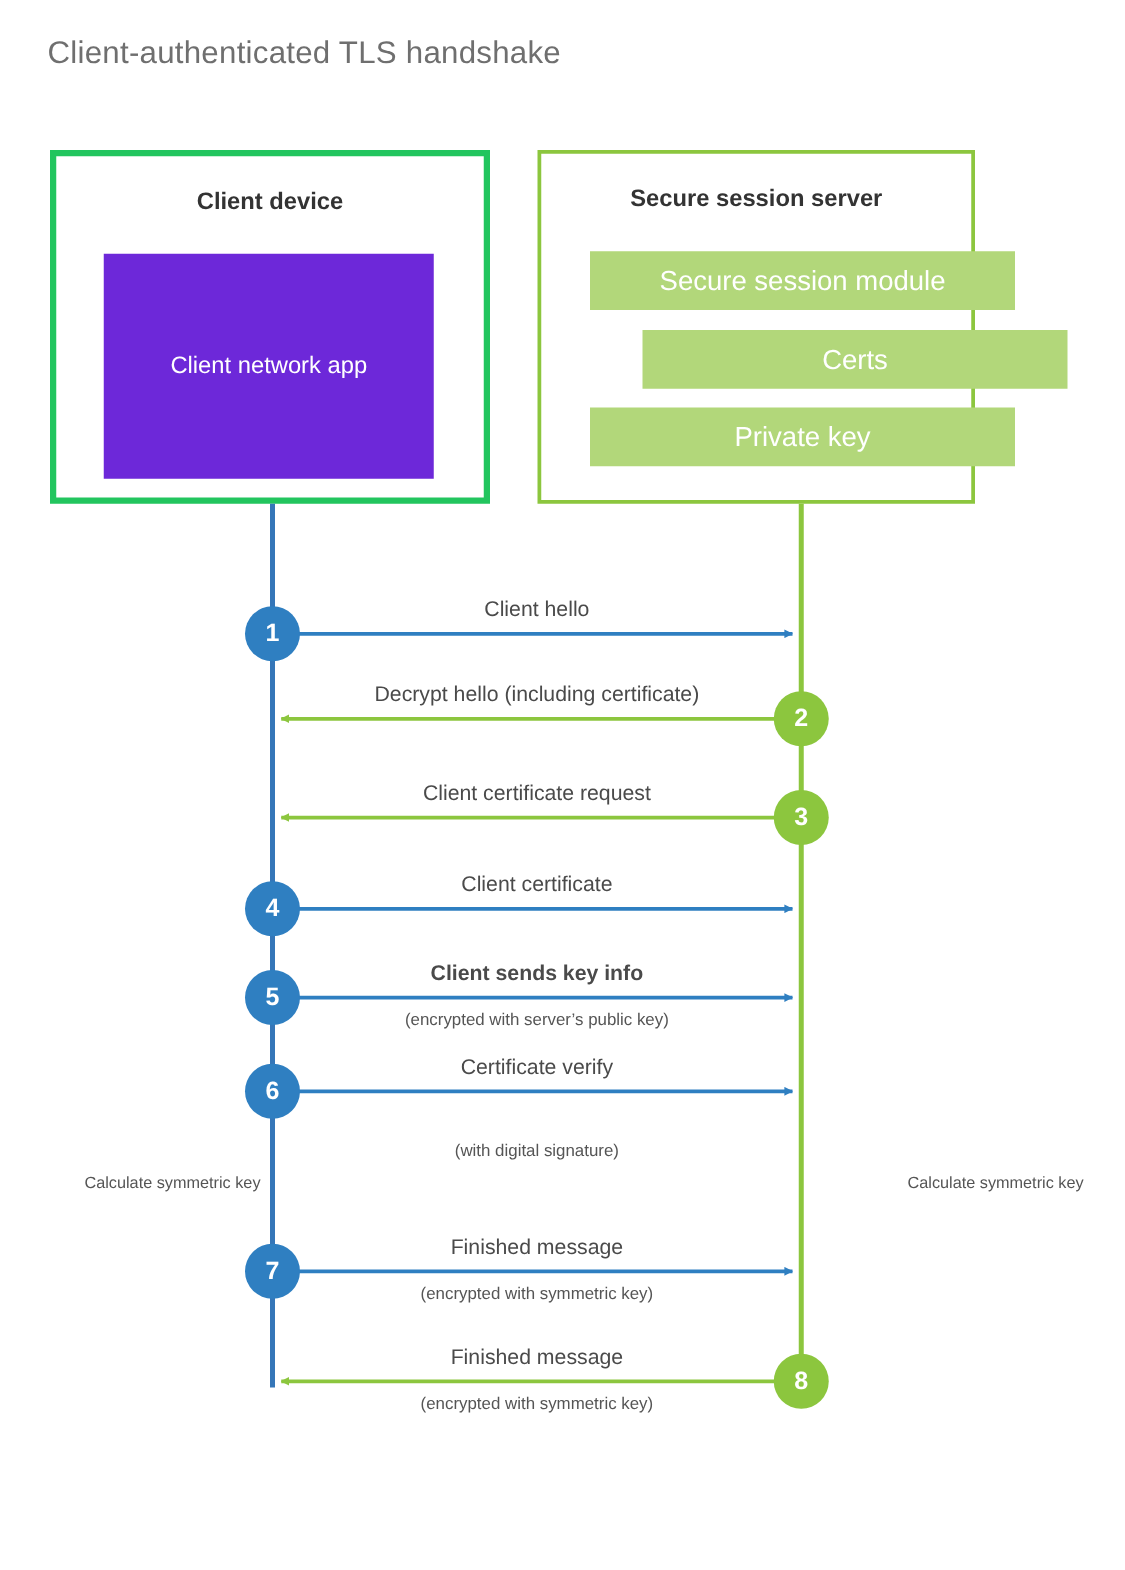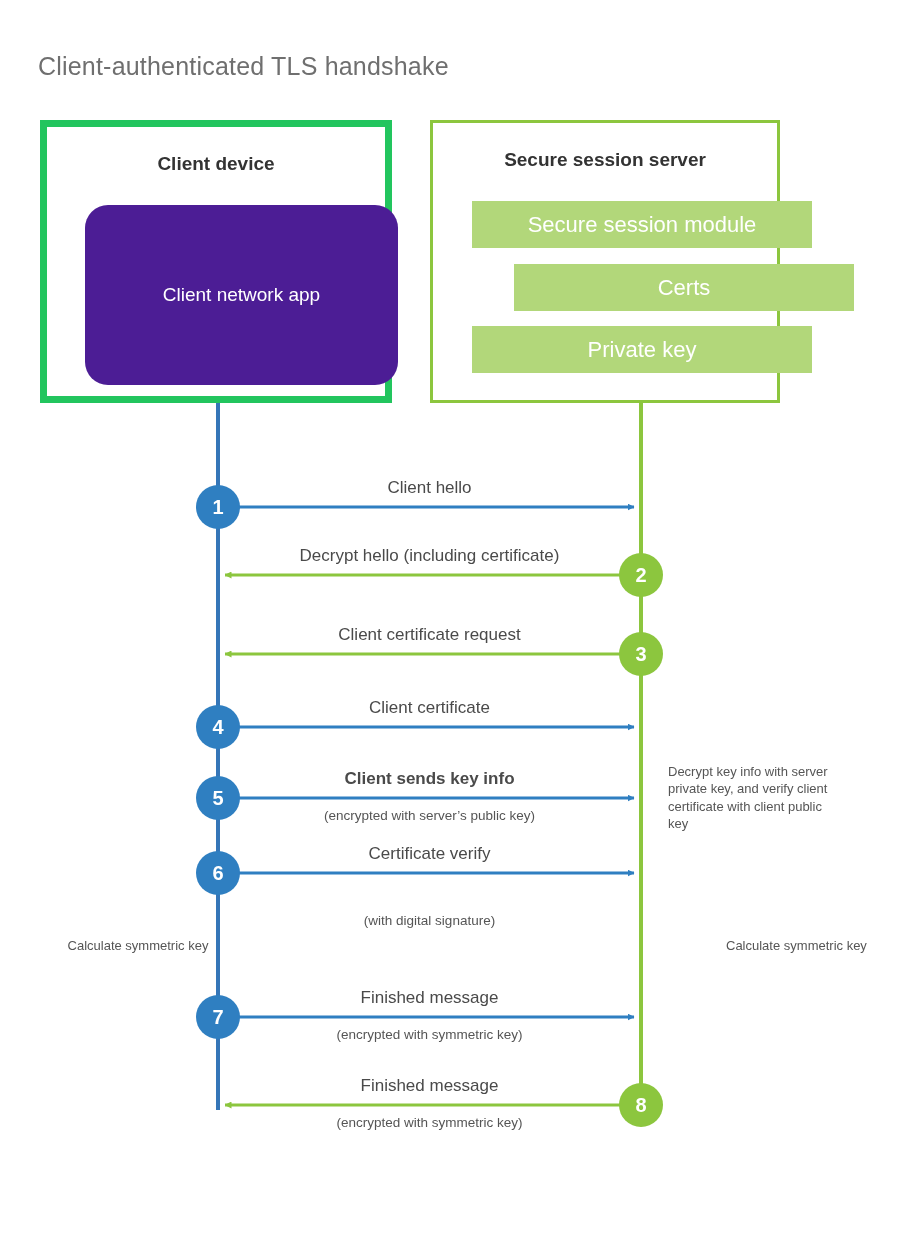--- a/index.html
+++ b/index.html
@@ -22,62 +22,60 @@
   }
   .page-title {
     position: absolute;
     left: 38px;
     top: 28px;
     font-size: 25px;
     font-weight: 400;
     color: #6f6f6f;
     letter-spacing: 0.2px;
     white-space: nowrap;
-    margin-top: 24px;
   }
   
   .actor-box {
     position: absolute;
     box-sizing: border-box;
     background: #ffffff;
   }
   #client-box {
     left: 40px; top: 120px;
     width: 352px; height: 283px;
-    border: 7px solid #22c55e;
+    border: 5px solid #22c55e;
   }
   #server-box {
     left: 430px; top: 120px;
     width: 350px; height: 283px;
     border: 3px solid #8cc63e;
   }
   .actor-title {
     position: absolute;
     left: 0; right: 0;
     top: 26px;
     text-align: center;
     font-size: 19px;
     font-weight: bold;
     color: #333333;
   }
   #client-app {
     position: absolute;
     left: 38px;
     top: 78px;
-    width: 313px;
+    width: 264px;
     height: 180px;
-    background: #4c1d95;
+    background: #6d28d9;
     color: #ffffff;
     font-size: 19px;
     display: flex;
     align-items: center;
     justify-content: center;
     text-align: center;
     line-height: 1.3;
-    border-radius: 23px;
   }
   .server-module {
     position: absolute;
     left: 39px;
     width: 340px;
     height: 47px;
     background: #b2d77a;
     color: #ffffff;
     font-size: 22px;
     display: flex;
@@ -212,17 +210,16 @@
       <div class="msg-label" style="left: 429.5px; top: 844px;">Certificate verify</div>
       <div class="msg-sublabel" style="left: 429.5px; top: 913px;">(with digital signature)</div>
       <div class="step-circle blue" style="left: 196px; top: 995px;">7</div>
       <div class="msg-label" style="left: 429.5px; top: 988px;">Finished message</div>
       <div class="msg-sublabel" style="left: 429.5px; top: 1027px;">(encrypted with symmetric key)</div>
       <div class="step-circle green" style="left: 619px; top: 1083px;">8</div>
       <div class="msg-label" style="left: 429.5px; top: 1076px;">Finished message</div>
       <div class="msg-sublabel" style="left: 429.5px; top: 1115px;">(encrypted with symmetric key)</div>
     </div>
 
-  <div class="side-note right" id="note-server-decrypt" style="top:763px;width:160px;">Decrypt key info with server private key, and verify client certificate with client public key</div>
   <div class="side-note left" id="note-client-calc" style="top:937px;left:138px;width:150px;">Calculate symmetric key</div>
   <div class="side-note left" id="note-server-calc" style="top:937px;left:726px;width:150px;text-align:left;transform:none;">Calculate symmetric key</div>
 
 </div>
 
 </body></html>

